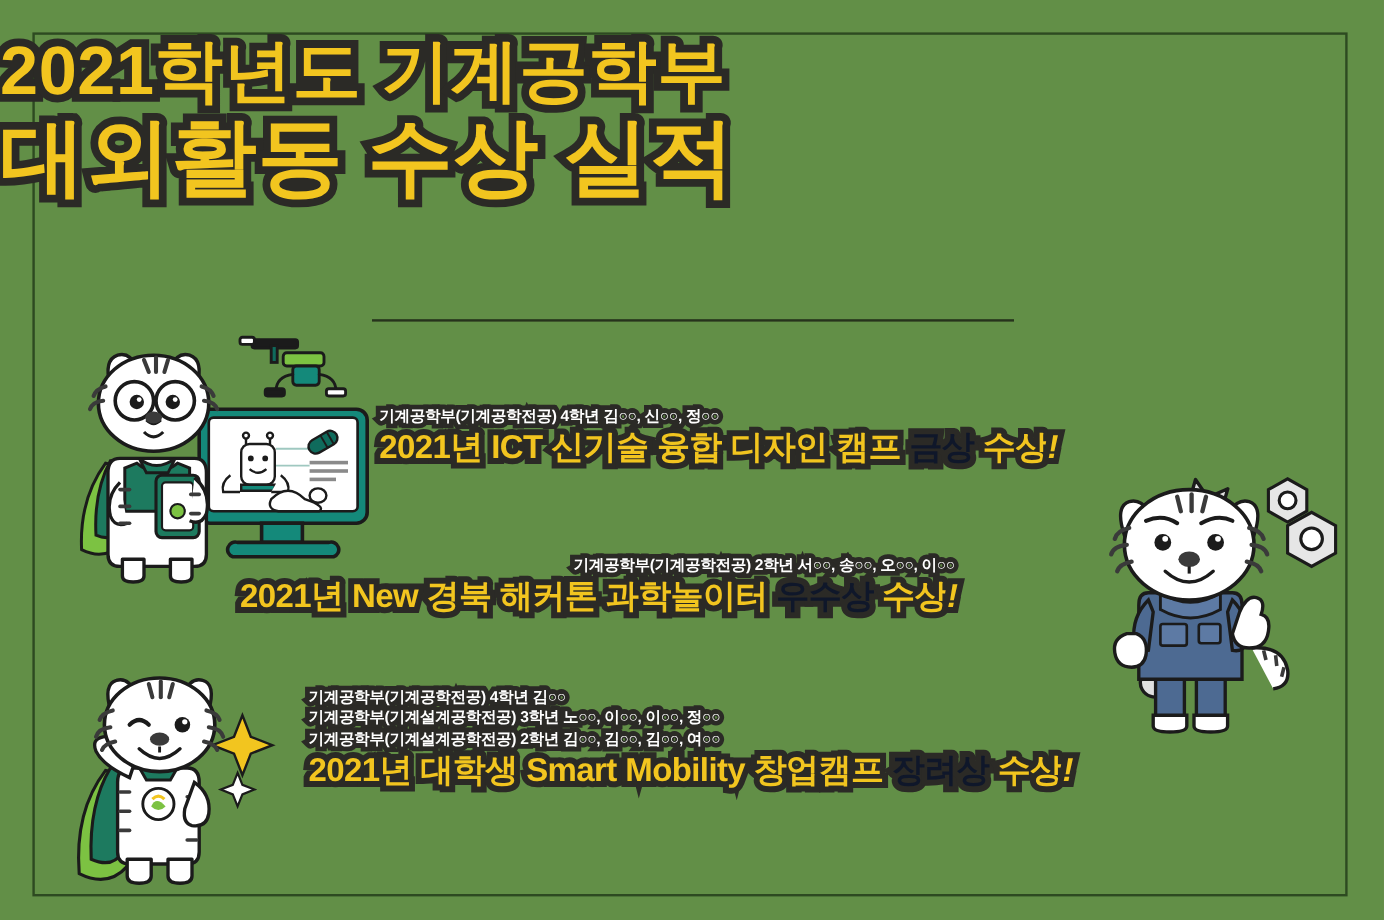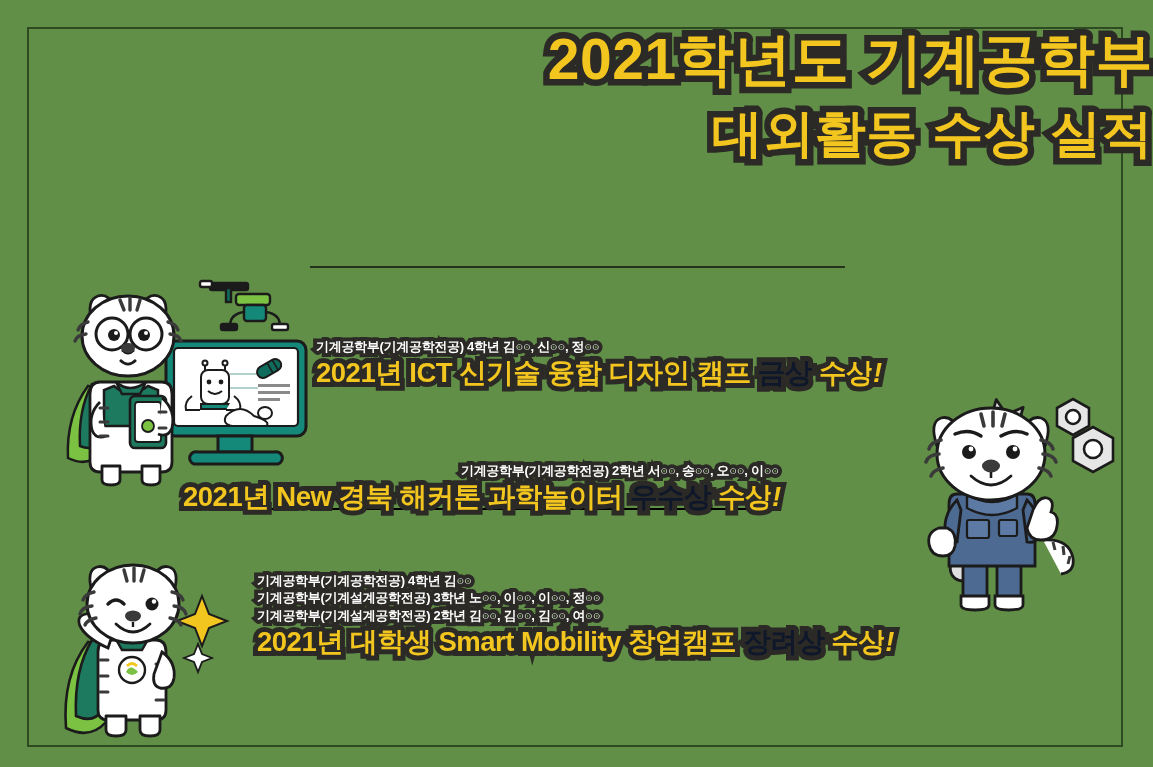--- a/index.html
+++ b/index.html
@@ -28,36 +28,36 @@
     border: 2px solid #2d4a21;
     pointer-events: none;
   }
 
   
   .title-block {
     position: absolute;
     left: 0;
     top: 30px;
     width: 1153px;
-    text-align: right;
+    text-align: left;
     z-index: 6;
   }
   .title-line {
     display: block;
     font-weight: 900;
     color: #f2c51f;
     letter-spacing: 0.5px;
     line-height: 1.02;
     -webkit-text-stroke: 13px #2b2a26;
     paint-order: stroke fill;
     text-shadow:
       0 0 0 #2b2a26;
   }
   .title-line.l1 { font-size: 57px; }
-  .title-line.l2 { font-size: 51px; margin-top: 20px; }
+  .title-line.l2 { font-size: 71px; margin-top: 8px; }
 
   
   .divider {
     position: absolute;
     left: 310px;
     top: 266px;
     width: 535px;
     height: 2px;
     background: #26331c;
     z-index: 4;
@@ -86,21 +86,21 @@
     letter-spacing: -0.5px;
     margin-top: 2px;
     -webkit-text-stroke: 10px #2b2a26;
     paint-order: stroke fill;
     white-space: nowrap;
   }
   .award-title .prize { color: #0f172a; }
   .award-title .bang  { color: #f2c51f; font-style: italic; }
 
   #entry-1 { left: 316px; top: 338px; }
-  #entry-2 { left: 183px; top: 462px; text-decoration: underline; }
+  #entry-2 { left: 200px; top: 462px; }
   #entry-2 .names { text-align: right; padding-right: 2px; }
   #entry-3 { left: 257px; top: 572px; }
 
   
   
   
   .art { position: absolute; z-index: 2; }
   #art-scholar { left: 58px;  top: 278px; }
   #art-mechanic{ left: 905px; top: 390px; }
   #art-winker  { left: 52px;  top: 556px; }

